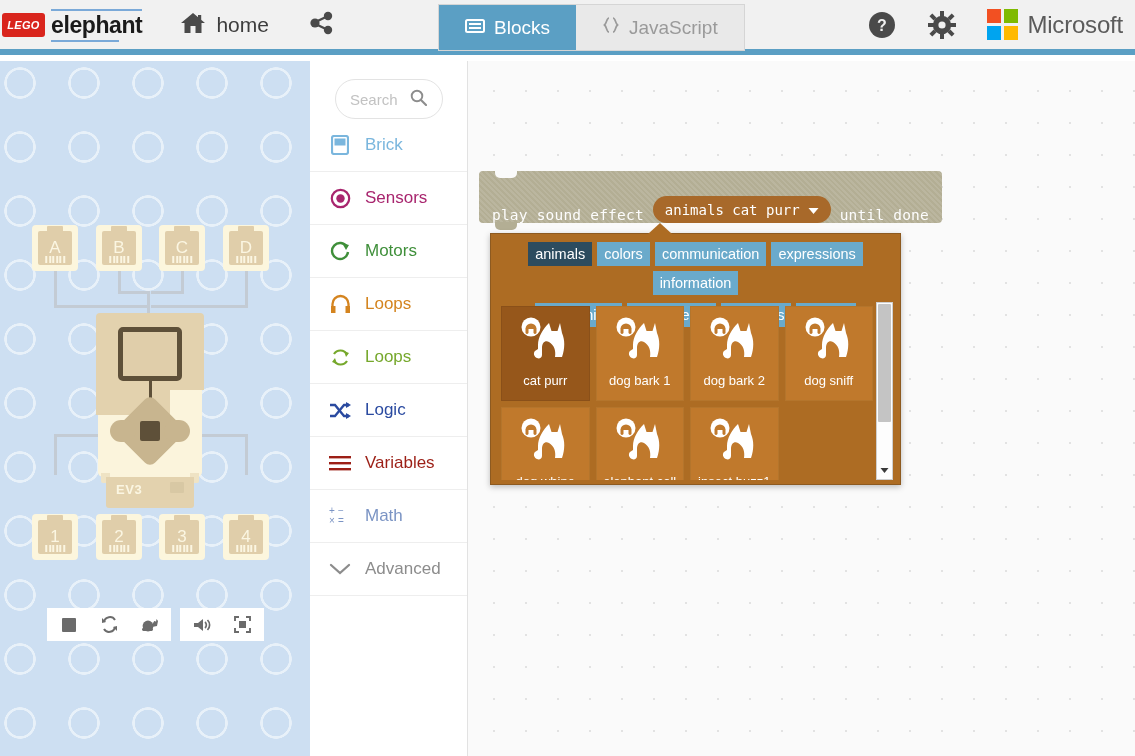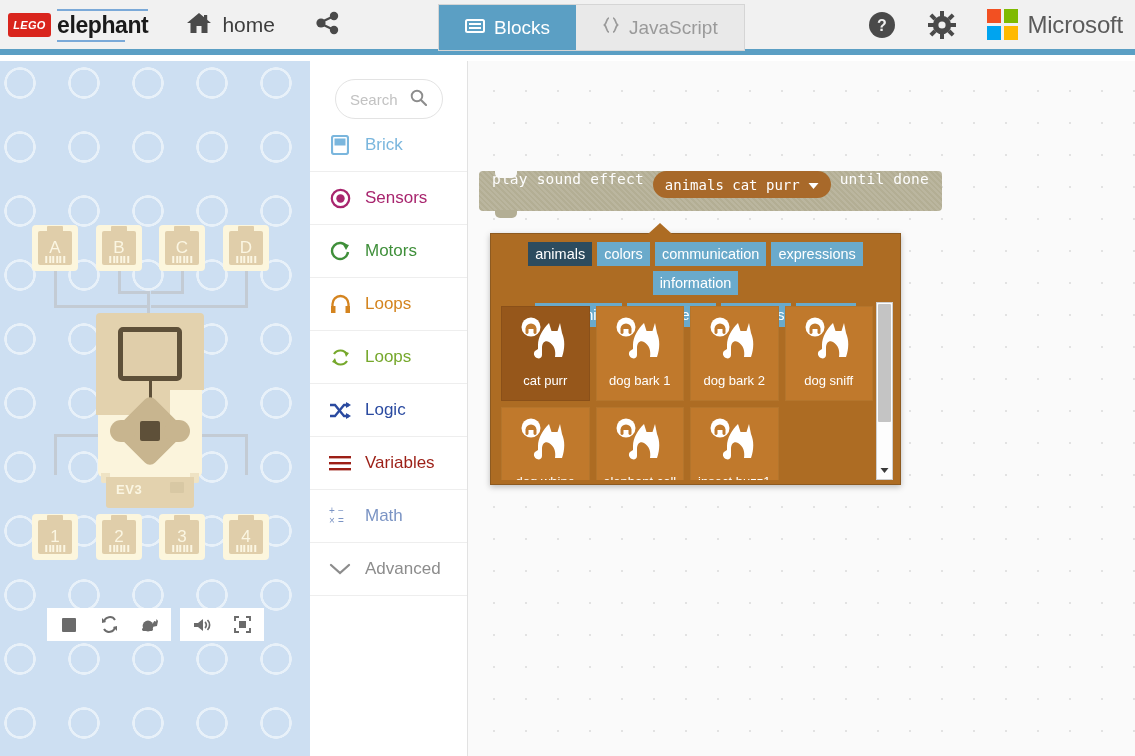--- a/index.html
+++ b/index.html
@@ -13,21 +13,21 @@
   #app { position: relative; width: 1135px; height: 756px; }
 
   
   .header {
     position: absolute; top: 0; left: 0;
     width: 1135px; height: 55px;
     background: #f1f1f1;
     border-bottom: 6px solid #5b9fc4;
     display: flex; align-items: center;
   }
-  .brand { display: flex; align-items: center; margin-left: 8px; }
+  .brand { display: flex; align-items: center; margin-left: 2px; }
   .lego-tile {
     width: 43px; height: 24px; background: #d9251d;
     border-radius: 3px; display: flex; align-items: center; justify-content: center;
   }
   .lego-word {
     color: #ffffff; font-size: 11px; font-weight: bold;
     font-style: italic; letter-spacing: .3px;
     font-family: "Liberation Sans", sans-serif;
   }
   .edu-wrap { margin-left: 6px; position: relative; }
@@ -199,22 +199,22 @@
     background: #fafafa;
     background-image: radial-gradient(circle 1.2px, #e2e2e2 1.2px, transparent 1.3px);
     background-size: 32px 32px;
     background-position: 10px 14px;
     overflow: hidden;
   }
 
   
   .blk {
     position: absolute; left: 11px; top: 110px;
-    height: 40px; background: #b3ae94;
-    display: flex; align-items: flex-start; padding: 0 13px;
+    height: 52px; background: #b3ae94;
+    display: flex; align-items: flex-end; padding: 0 13px;
     border-radius: 4px;
     background-image: repeating-linear-gradient(45deg, rgba(255,255,255,.10) 0 2px, rgba(0,0,0,0) 2px 4px);
   }
   .blk-notch {
     position: absolute; left: 16px; bottom: -7px;
     width: 22px; height: 8px; background: #b3ae94;
     border-radius: 0 0 5px 5px;
   }
   .blk-notch-top {
     position: absolute; left: 16px; top: -1px;

